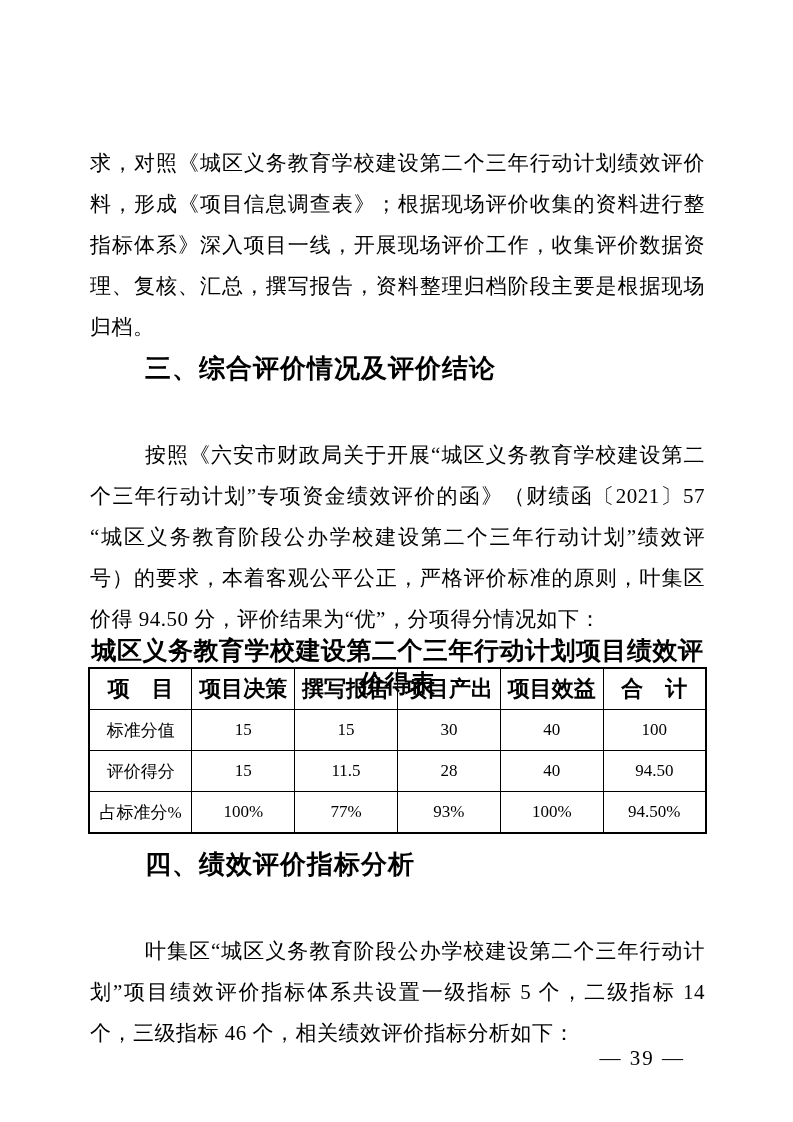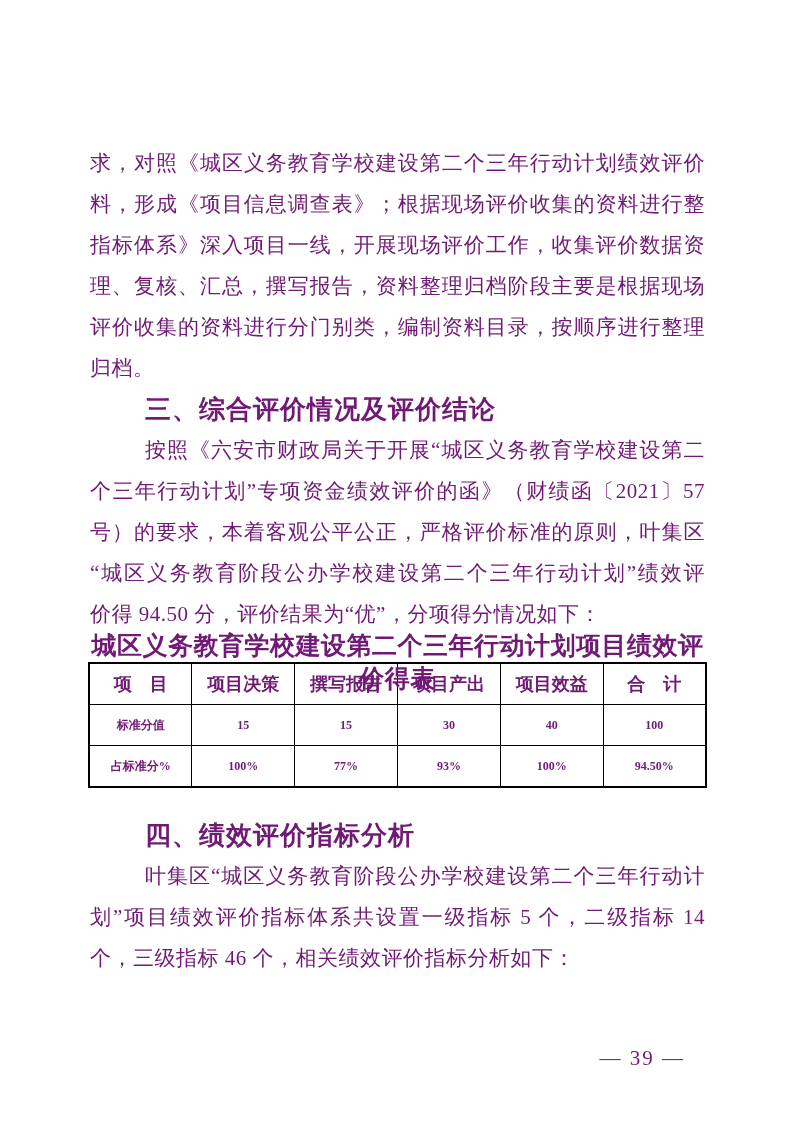--- a/index.html
+++ b/index.html
@@ -1,21 +1,21 @@
 <!DOCTYPE html>
 <html><head>
 <meta charset="utf-8">
 <style>
   html,body { margin:0; padding:0; background:#ffffff; }
   .page {
     position: relative;
     width: 793px;
     height: 1122px;
     background: #ffffff;
-    color: #701a75;
+    color: #000000;
     overflow: hidden;
     font-family: "Liberation Serif", "DejaVu Serif", serif;
   }
   .content {
     position: absolute;
     left: 90px;
     top: 143px;
     width: 615px;
   }
   .line {
@@ -24,21 +24,21 @@
     height: 41px;
     text-align: justify;
     text-align-last: justify;
     white-space: nowrap;
     letter-spacing: 0.5px;
   }
   .line.last {
     text-align-last: left;
     white-space: normal;
   }
-  .line.indent { text-indent: 55px; }
+  .line.indent { text-indent: 55px; margin-top: 46px; }
   .sec-heading {
     font-family: Liberation Sans, sans-serif;
     font-weight: bold;
     font-size: 26px;
     line-height: 41px;
     height: 41px;
     padding-left: 55px;
     letter-spacing: 1px;
   }
   .table-title {
@@ -62,59 +62,58 @@
     border: 1px solid #000;
     text-align: center;
     vertical-align: middle;
     height: 40px;
     padding: 0;
     overflow: hidden;
   }
   table.score-table th {
     font-family: Liberation Serif, serif;
     font-weight: bold;
-    font-size: 18px;
+    font-size: 22px;
   }
   table.score-table td {
     font-family: "Liberation Serif", "DejaVu Serif", serif;
-    font-size: 12px;
-    font-weight: bold;
+    font-size: 17px;
+    font-weight: normal;
   }
-  .sec-heading.second { margin-top: 27px; }
+  .sec-heading.second { margin-top: 10px; }
   .page-number {
     position: absolute;
     top: 1044px;
     right: 108px;
     font-size: 21px;
     line-height: 28px;
     letter-spacing: 2px;
   }
 </style>
 </head>
 <body>
 
 <div class="page">
   <div class="content">
 
     <div>
       <div class="line">求，对照《城区义务教育学校建设第二个三年行动计划绩效评价</div>
       <div class="line">料，形成《项目信息调查表》；根据现场评价收集的资料进行整</div>
       <div class="line">指标体系》深入项目一线，开展现场评价工作，收集评价数据资</div>
       <div class="line">理、复核、汇总，撰写报告，资料整理归档阶段主要是根据现场</div>
-      <div class="line">评价收集的资料进行分门别类，编制资料目录，按顺序进行整理</div>
       <div class="line last">归档。</div>
     </div>
 
     <div class="sec-heading">三、综合评价情况及评价结论</div>
 
     <div>
       <div class="line indent">按照《六安市财政局关于开展“城区义务教育学校建设第二</div>
       <div class="line">个三年行动计划”专项资金绩效评价的函》（财绩函〔2021〕57</div>
+      <div class="line">“城区义务教育阶段公办学校建设第二个三年行动计划”绩效评</div>
       <div class="line">号）的要求，本着客观公平公正，严格评价标准的原则，叶集区</div>
-      <div class="line">“城区义务教育阶段公办学校建设第二个三年行动计划”绩效评</div>
       <div class="line last">价得 94.50 分，评价结果为“优”，分项得分情况如下：</div>
     </div>
 
     <div class="table-title">城区义务教育学校建设第二个三年行动计划项目绩效评价得表</div>
 
     <table class="score-table">
       <tbody>
         <tr>
           <th>项　目</th>
           <th>项目决策</th>
@@ -123,20 +122,28 @@
           <th>项目效益</th>
           <th>合　计</th>
         </tr>
         <tr>
           <td>标准分值</td>
           <td>15</td>
           <td>15</td>
           <td>30</td>
           <td>40</td>
           <td>100</td>
+        </tr>
+        <tr>
+          <td>评价得分</td>
+          <td>15</td>
+          <td>11.5</td>
+          <td>28</td>
+          <td>40</td>
+          <td>94.50</td>
         </tr>
         <tr>
           <td>占标准分%</td>
           <td>100%</td>
           <td>77%</td>
           <td>93%</td>
           <td>100%</td>
           <td>94.50%</td>
         </tr>
       </tbody>

